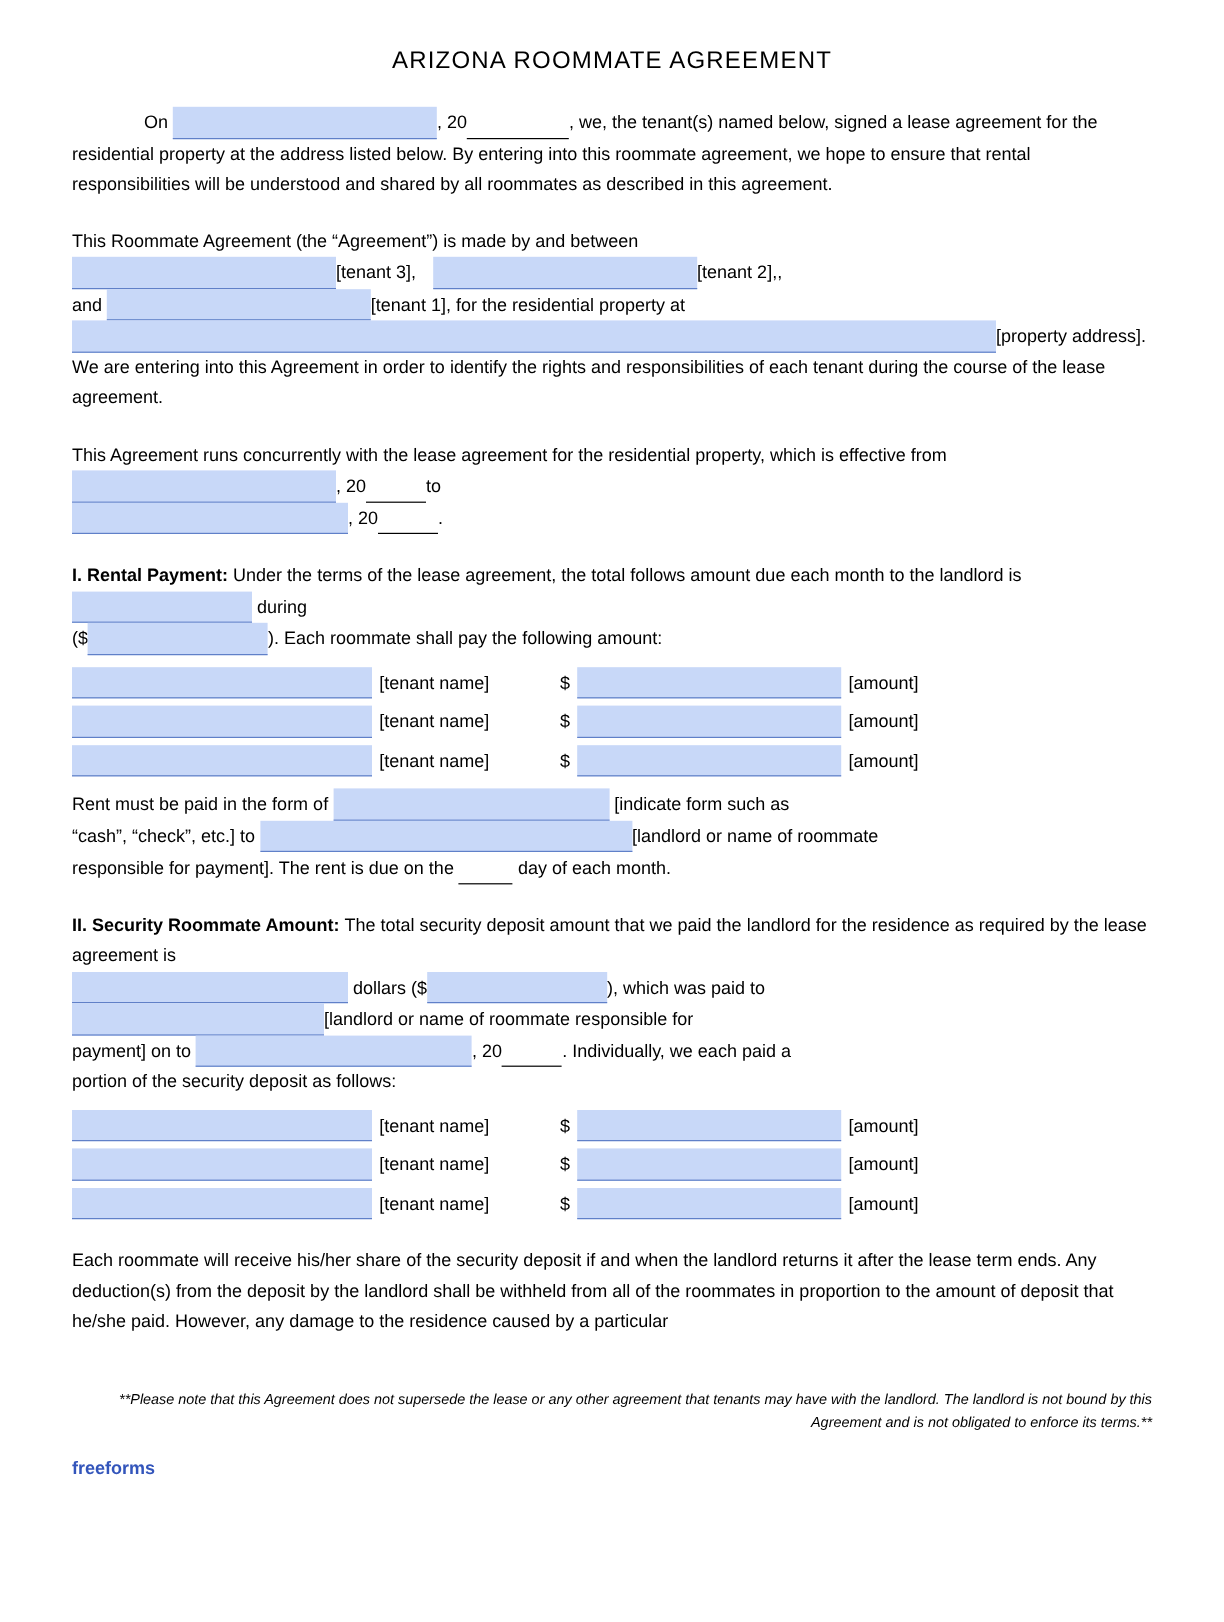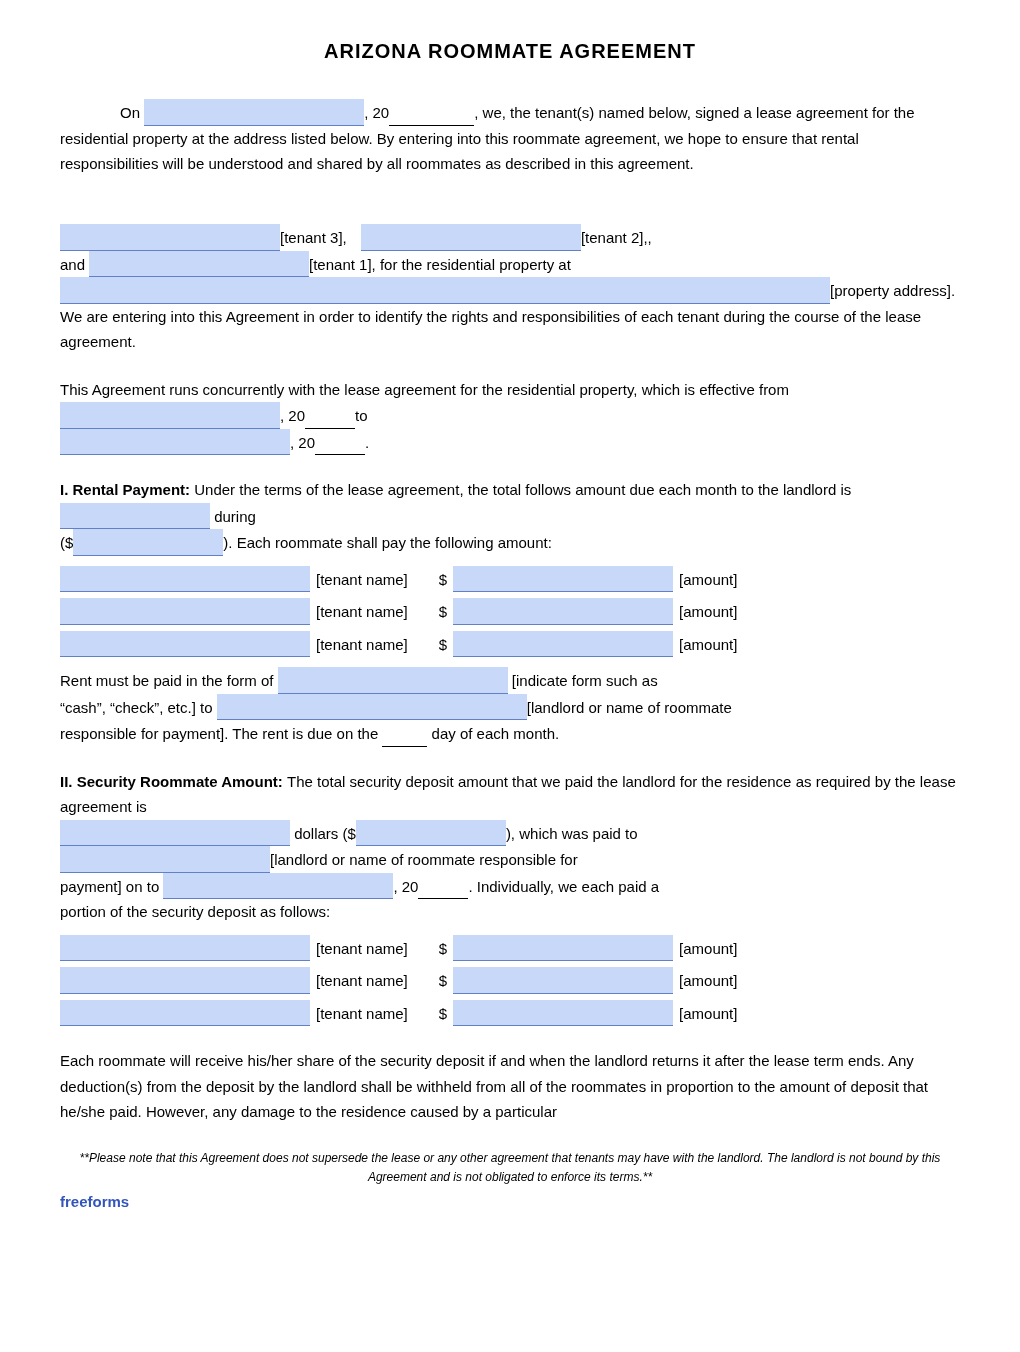--- a/index.html
+++ b/index.html
@@ -9,23 +9,23 @@
       background: #fff;
       color: #000;
       width: 1020px;
       min-height: 1352px;
       padding: 40px 60px 30px 60px;
       position: relative;
     }
     h1 {
       text-align: center;
       font-size: 20px;
-      font-weight: bold;
+      font-weight: normal;
       letter-spacing: 1px;
-      margin-bottom: 36px;
+      margin-bottom: 26px;
     }
     .section {
       margin-bottom: 22px;
       line-height: 1.7;
     }
     .underline-field {
       display: inline-block;
       border-bottom: 1.5px solid #000;
       min-width: 80px;
       vertical-align: bottom;
@@ -37,63 +37,63 @@
     }
     .underline-field.wide { min-width: 220px; }
     .underline-field.medium { min-width: 150px; }
     .underline-field.xsmall { min-width: 50px; }
 
     .bold { font-weight: bold; }
     .tenant-row {
       display: flex;
       align-items: flex-end;
       margin-bottom: 6px;
-      gap: 31px;
+      gap: 59px;
     }
     .tenant-row .name-part {
       display: flex;
       align-items: flex-end;
       gap: 6px;
     }
     .tenant-row .amount-part {
       display: flex;
       align-items: flex-end;
       gap: 6px;
     }
     .footer-note {
       font-size: 12px;
       font-style: italic;
-      text-align: center;
-      margin-top: 24px;
+      text-align: right;
+      margin-top: 42px;
       line-height: 1.6;
     }
     .footer-brand {
       color: #3355bb;
       font-weight: bold;
       font-size: 15px;
       text-align: left;
-      margin-top: 6px;
+      margin-top: 20px;
     }
 
     .para-indent {
       text-indent: 60px;
     }
   </style>
 </head>
 <body>
 
 <h1>ARIZONA ROOMMATE AGREEMENT</h1>
 
 <div class="section para-indent">
   <span>On</span>
   <span class="underline-field blue-bg wide">&nbsp;&nbsp;&nbsp;&nbsp;&nbsp;&nbsp;&nbsp;&nbsp;&nbsp;&nbsp;&nbsp;&nbsp;&nbsp;&nbsp;&nbsp;&nbsp;&nbsp;&nbsp;&nbsp;&nbsp;&nbsp;&nbsp;&nbsp;&nbsp;&nbsp;&nbsp;&nbsp;&nbsp;</span><span>, 20</span><span class="underline-field xsmall">&nbsp;&nbsp;&nbsp;&nbsp;&nbsp;&nbsp;</span><span>, we, the tenant(s) named below, signed a lease agreement for the residential property at the address listed below. By entering into this roommate agreement, we hope to ensure that rental responsibilities will be understood and shared by all roommates as described in this agreement.</span>
 </div>
 
 <div class="section">
-  <br>
+  <span>This Roommate Agreement (the “Agreement”) is made by and between</span><br>
   <span class="underline-field blue-bg wide">&nbsp;&nbsp;&nbsp;&nbsp;&nbsp;&nbsp;&nbsp;&nbsp;&nbsp;&nbsp;&nbsp;&nbsp;&nbsp;&nbsp;&nbsp;&nbsp;&nbsp;&nbsp;&nbsp;&nbsp;&nbsp;&nbsp;&nbsp;&nbsp;&nbsp;&nbsp;&nbsp;&nbsp;&nbsp;&nbsp;</span><span>[tenant 3],</span>
   <span class="underline-field blue-bg wide" style="margin-left:10px;">&nbsp;&nbsp;&nbsp;&nbsp;&nbsp;&nbsp;&nbsp;&nbsp;&nbsp;&nbsp;&nbsp;&nbsp;&nbsp;&nbsp;&nbsp;&nbsp;&nbsp;&nbsp;&nbsp;&nbsp;&nbsp;&nbsp;&nbsp;&nbsp;&nbsp;&nbsp;&nbsp;&nbsp;&nbsp;&nbsp;</span><span>[tenant 2],,</span><br>
   <span>and</span><span class="underline-field blue-bg wide" style="margin-left:4px;">&nbsp;&nbsp;&nbsp;&nbsp;&nbsp;&nbsp;&nbsp;&nbsp;&nbsp;&nbsp;&nbsp;&nbsp;&nbsp;&nbsp;&nbsp;&nbsp;&nbsp;&nbsp;&nbsp;&nbsp;&nbsp;&nbsp;&nbsp;&nbsp;&nbsp;&nbsp;&nbsp;&nbsp;&nbsp;&nbsp;</span><span>[tenant 1], for the residential property at</span><br>
   <span class="underline-field blue-bg" style="min-width:770px;">&nbsp;&nbsp;&nbsp;&nbsp;&nbsp;&nbsp;&nbsp;&nbsp;&nbsp;&nbsp;&nbsp;&nbsp;&nbsp;&nbsp;&nbsp;&nbsp;&nbsp;&nbsp;&nbsp;&nbsp;&nbsp;&nbsp;&nbsp;&nbsp;&nbsp;&nbsp;&nbsp;&nbsp;&nbsp;&nbsp;&nbsp;&nbsp;&nbsp;&nbsp;&nbsp;&nbsp;&nbsp;&nbsp;&nbsp;&nbsp;&nbsp;&nbsp;&nbsp;&nbsp;&nbsp;&nbsp;&nbsp;&nbsp;&nbsp;&nbsp;&nbsp;&nbsp;&nbsp;&nbsp;&nbsp;&nbsp;&nbsp;&nbsp;&nbsp;&nbsp;&nbsp;&nbsp;&nbsp;&nbsp;&nbsp;&nbsp;&nbsp;&nbsp;&nbsp;&nbsp;&nbsp;&nbsp;&nbsp;&nbsp;&nbsp;&nbsp;&nbsp;&nbsp;&nbsp;&nbsp;&nbsp;&nbsp;&nbsp;&nbsp;&nbsp;&nbsp;&nbsp;&nbsp;&nbsp;&nbsp;&nbsp;&nbsp;&nbsp;&nbsp;&nbsp;&nbsp;&nbsp;&nbsp;&nbsp;&nbsp;&nbsp;&nbsp;&nbsp;&nbsp;&nbsp;&nbsp;&nbsp;&nbsp;&nbsp;&nbsp;&nbsp;&nbsp;&nbsp;&nbsp;&nbsp;&nbsp;&nbsp;&nbsp;&nbsp;&nbsp;&nbsp;&nbsp;&nbsp;&nbsp;&nbsp;&nbsp;&nbsp;&nbsp;&nbsp;&nbsp;&nbsp;&nbsp;&nbsp;&nbsp;&nbsp;&nbsp;&nbsp;&nbsp;&nbsp;&nbsp;&nbsp;&nbsp;&nbsp;&nbsp;&nbsp;&nbsp;&nbsp;</span><span>[property address]. We are entering into this Agreement in order to identify the rights and responsibilities of each tenant during the course of the lease agreement.</span>
 </div>
 
 <div class="section">
   <span>This Agreement runs concurrently with the lease agreement for the residential property, which is effective from</span>
   <span class="underline-field blue-bg wide">&nbsp;&nbsp;&nbsp;&nbsp;&nbsp;&nbsp;&nbsp;&nbsp;&nbsp;&nbsp;&nbsp;&nbsp;&nbsp;&nbsp;&nbsp;&nbsp;&nbsp;&nbsp;&nbsp;&nbsp;&nbsp;&nbsp;&nbsp;&nbsp;&nbsp;&nbsp;&nbsp;&nbsp;&nbsp;&nbsp;</span><span>, 20</span><span class="underline-field xsmall">&nbsp;&nbsp;&nbsp;&nbsp;&nbsp;&nbsp;</span><span>to</span><br>
   <span class="underline-field blue-bg" style="min-width:230px;">&nbsp;&nbsp;&nbsp;&nbsp;&nbsp;&nbsp;&nbsp;&nbsp;&nbsp;&nbsp;&nbsp;&nbsp;&nbsp;&nbsp;&nbsp;&nbsp;&nbsp;&nbsp;&nbsp;&nbsp;&nbsp;&nbsp;&nbsp;&nbsp;&nbsp;&nbsp;&nbsp;&nbsp;&nbsp;&nbsp;&nbsp;&nbsp;&nbsp;</span><span>, 20</span><span class="underline-field xsmall">&nbsp;&nbsp;&nbsp;&nbsp;&nbsp;&nbsp;</span><span>.</span>

